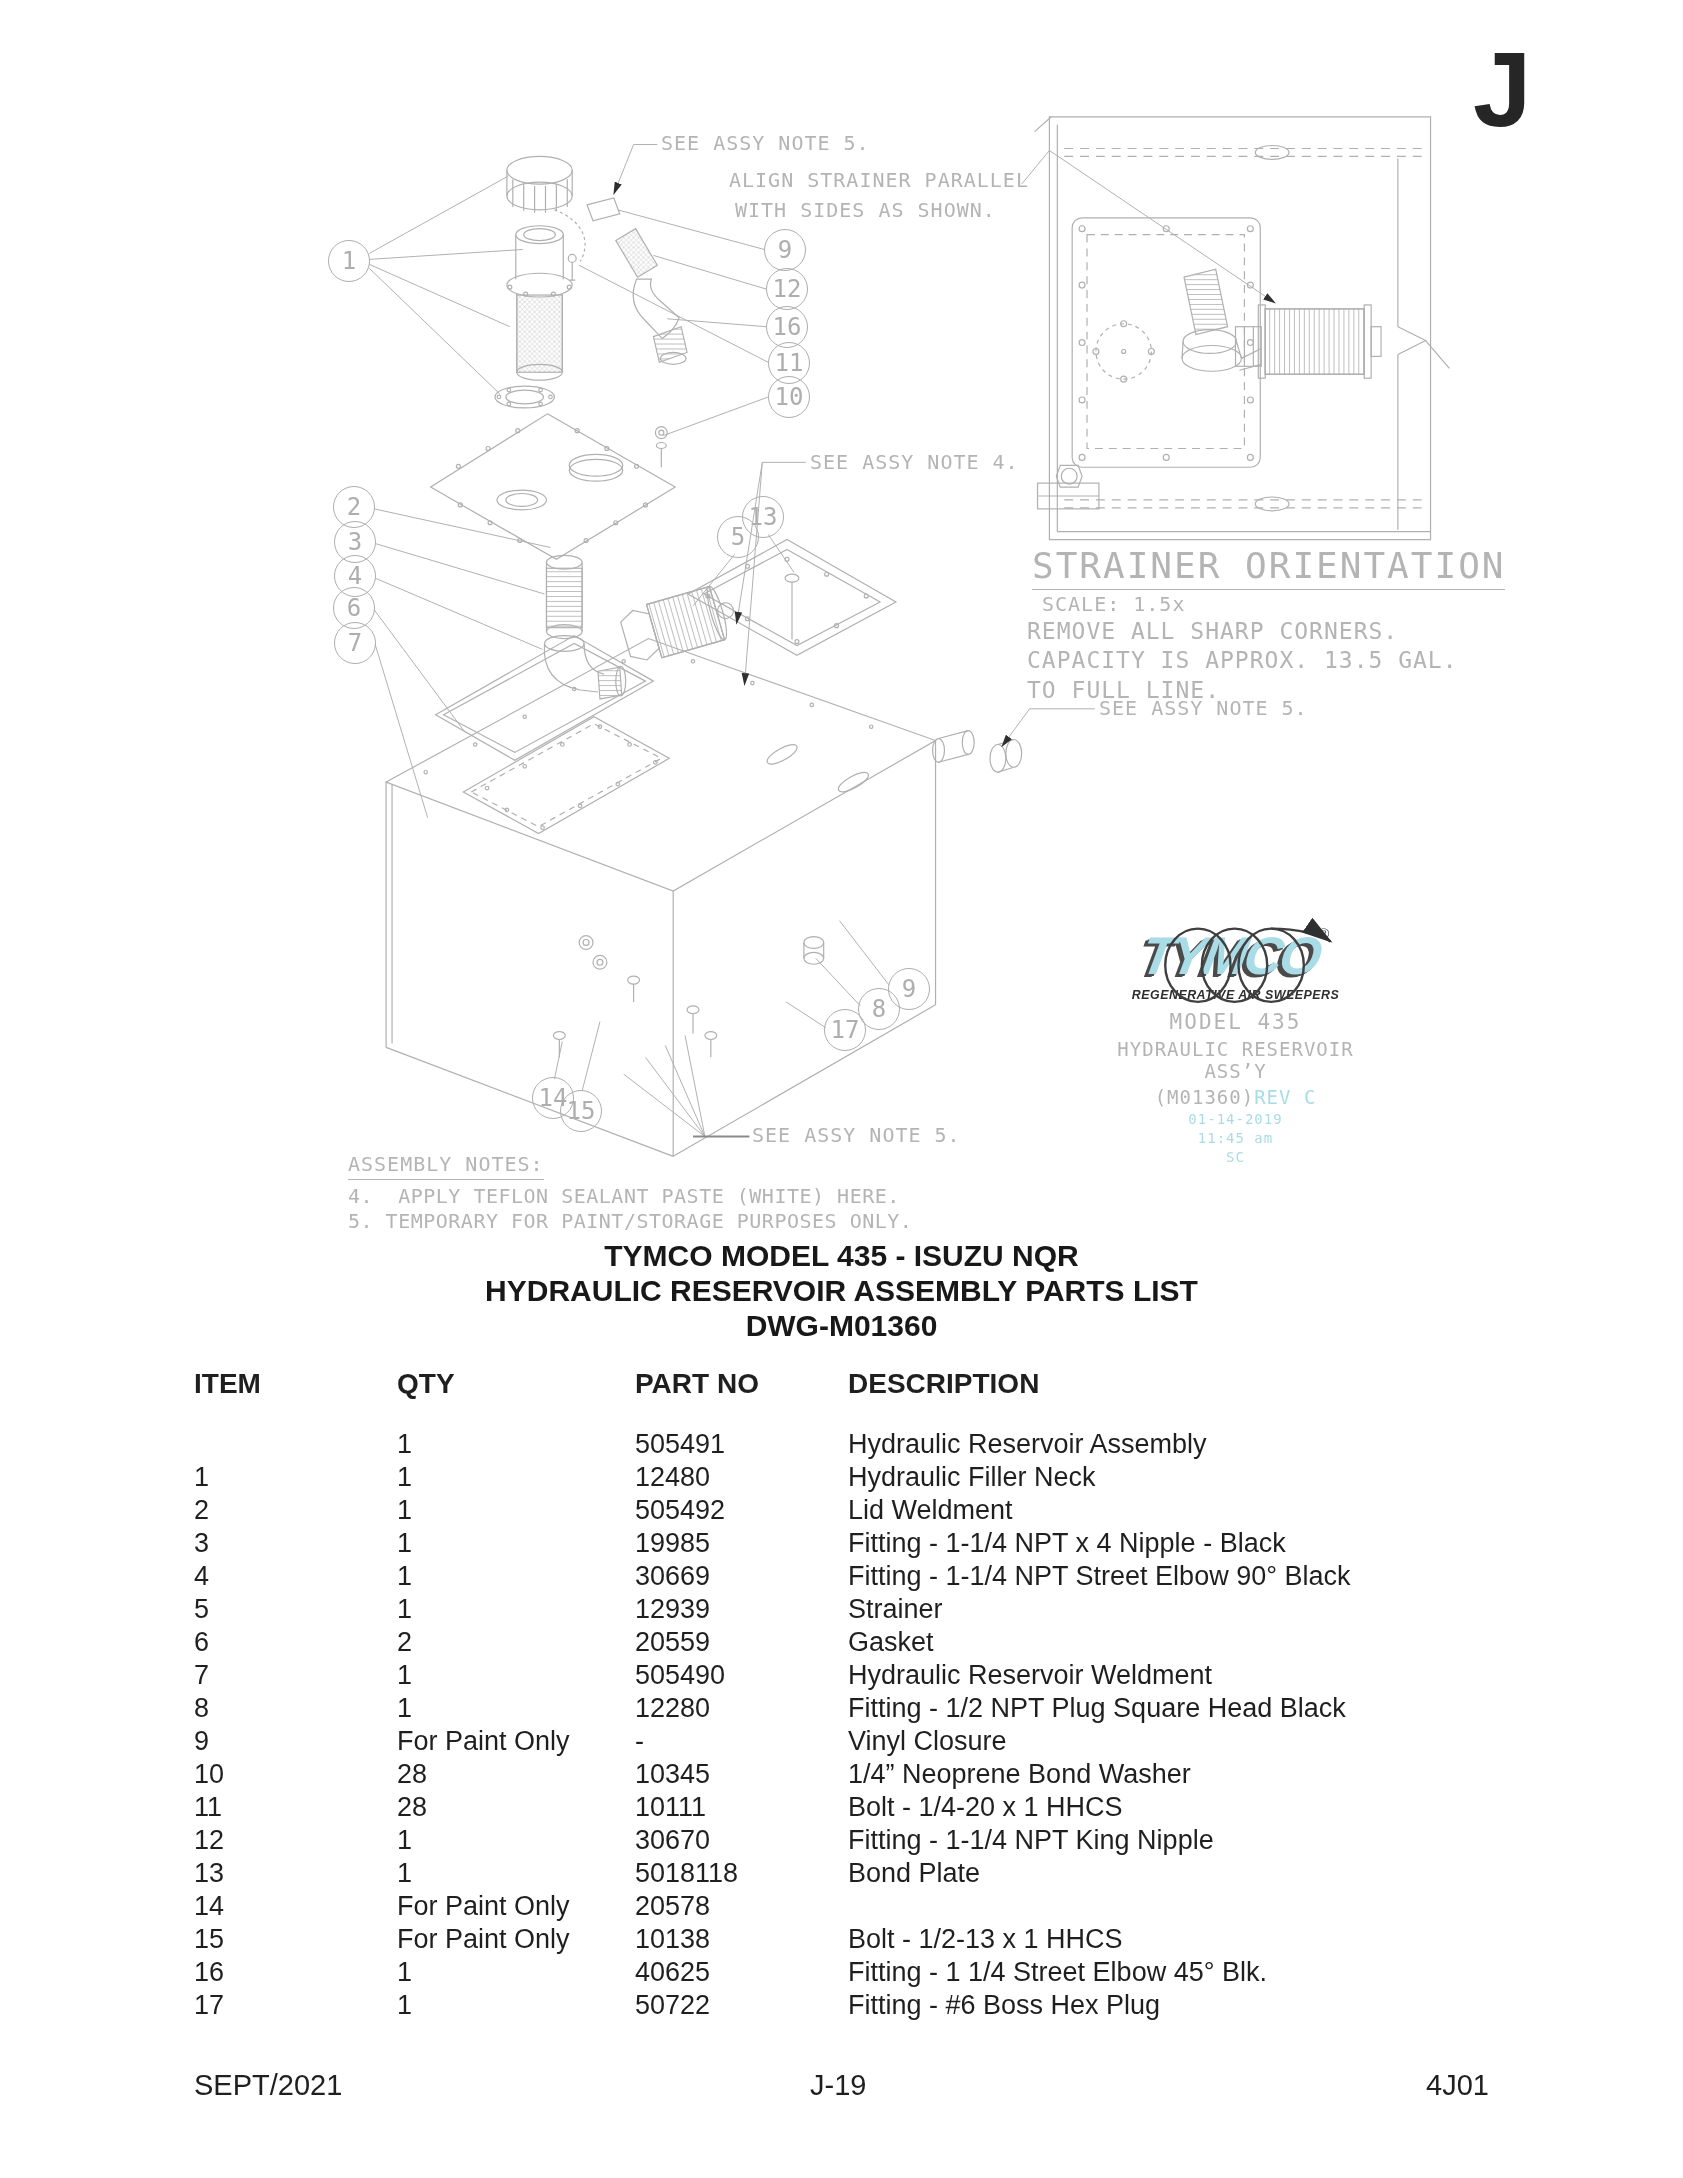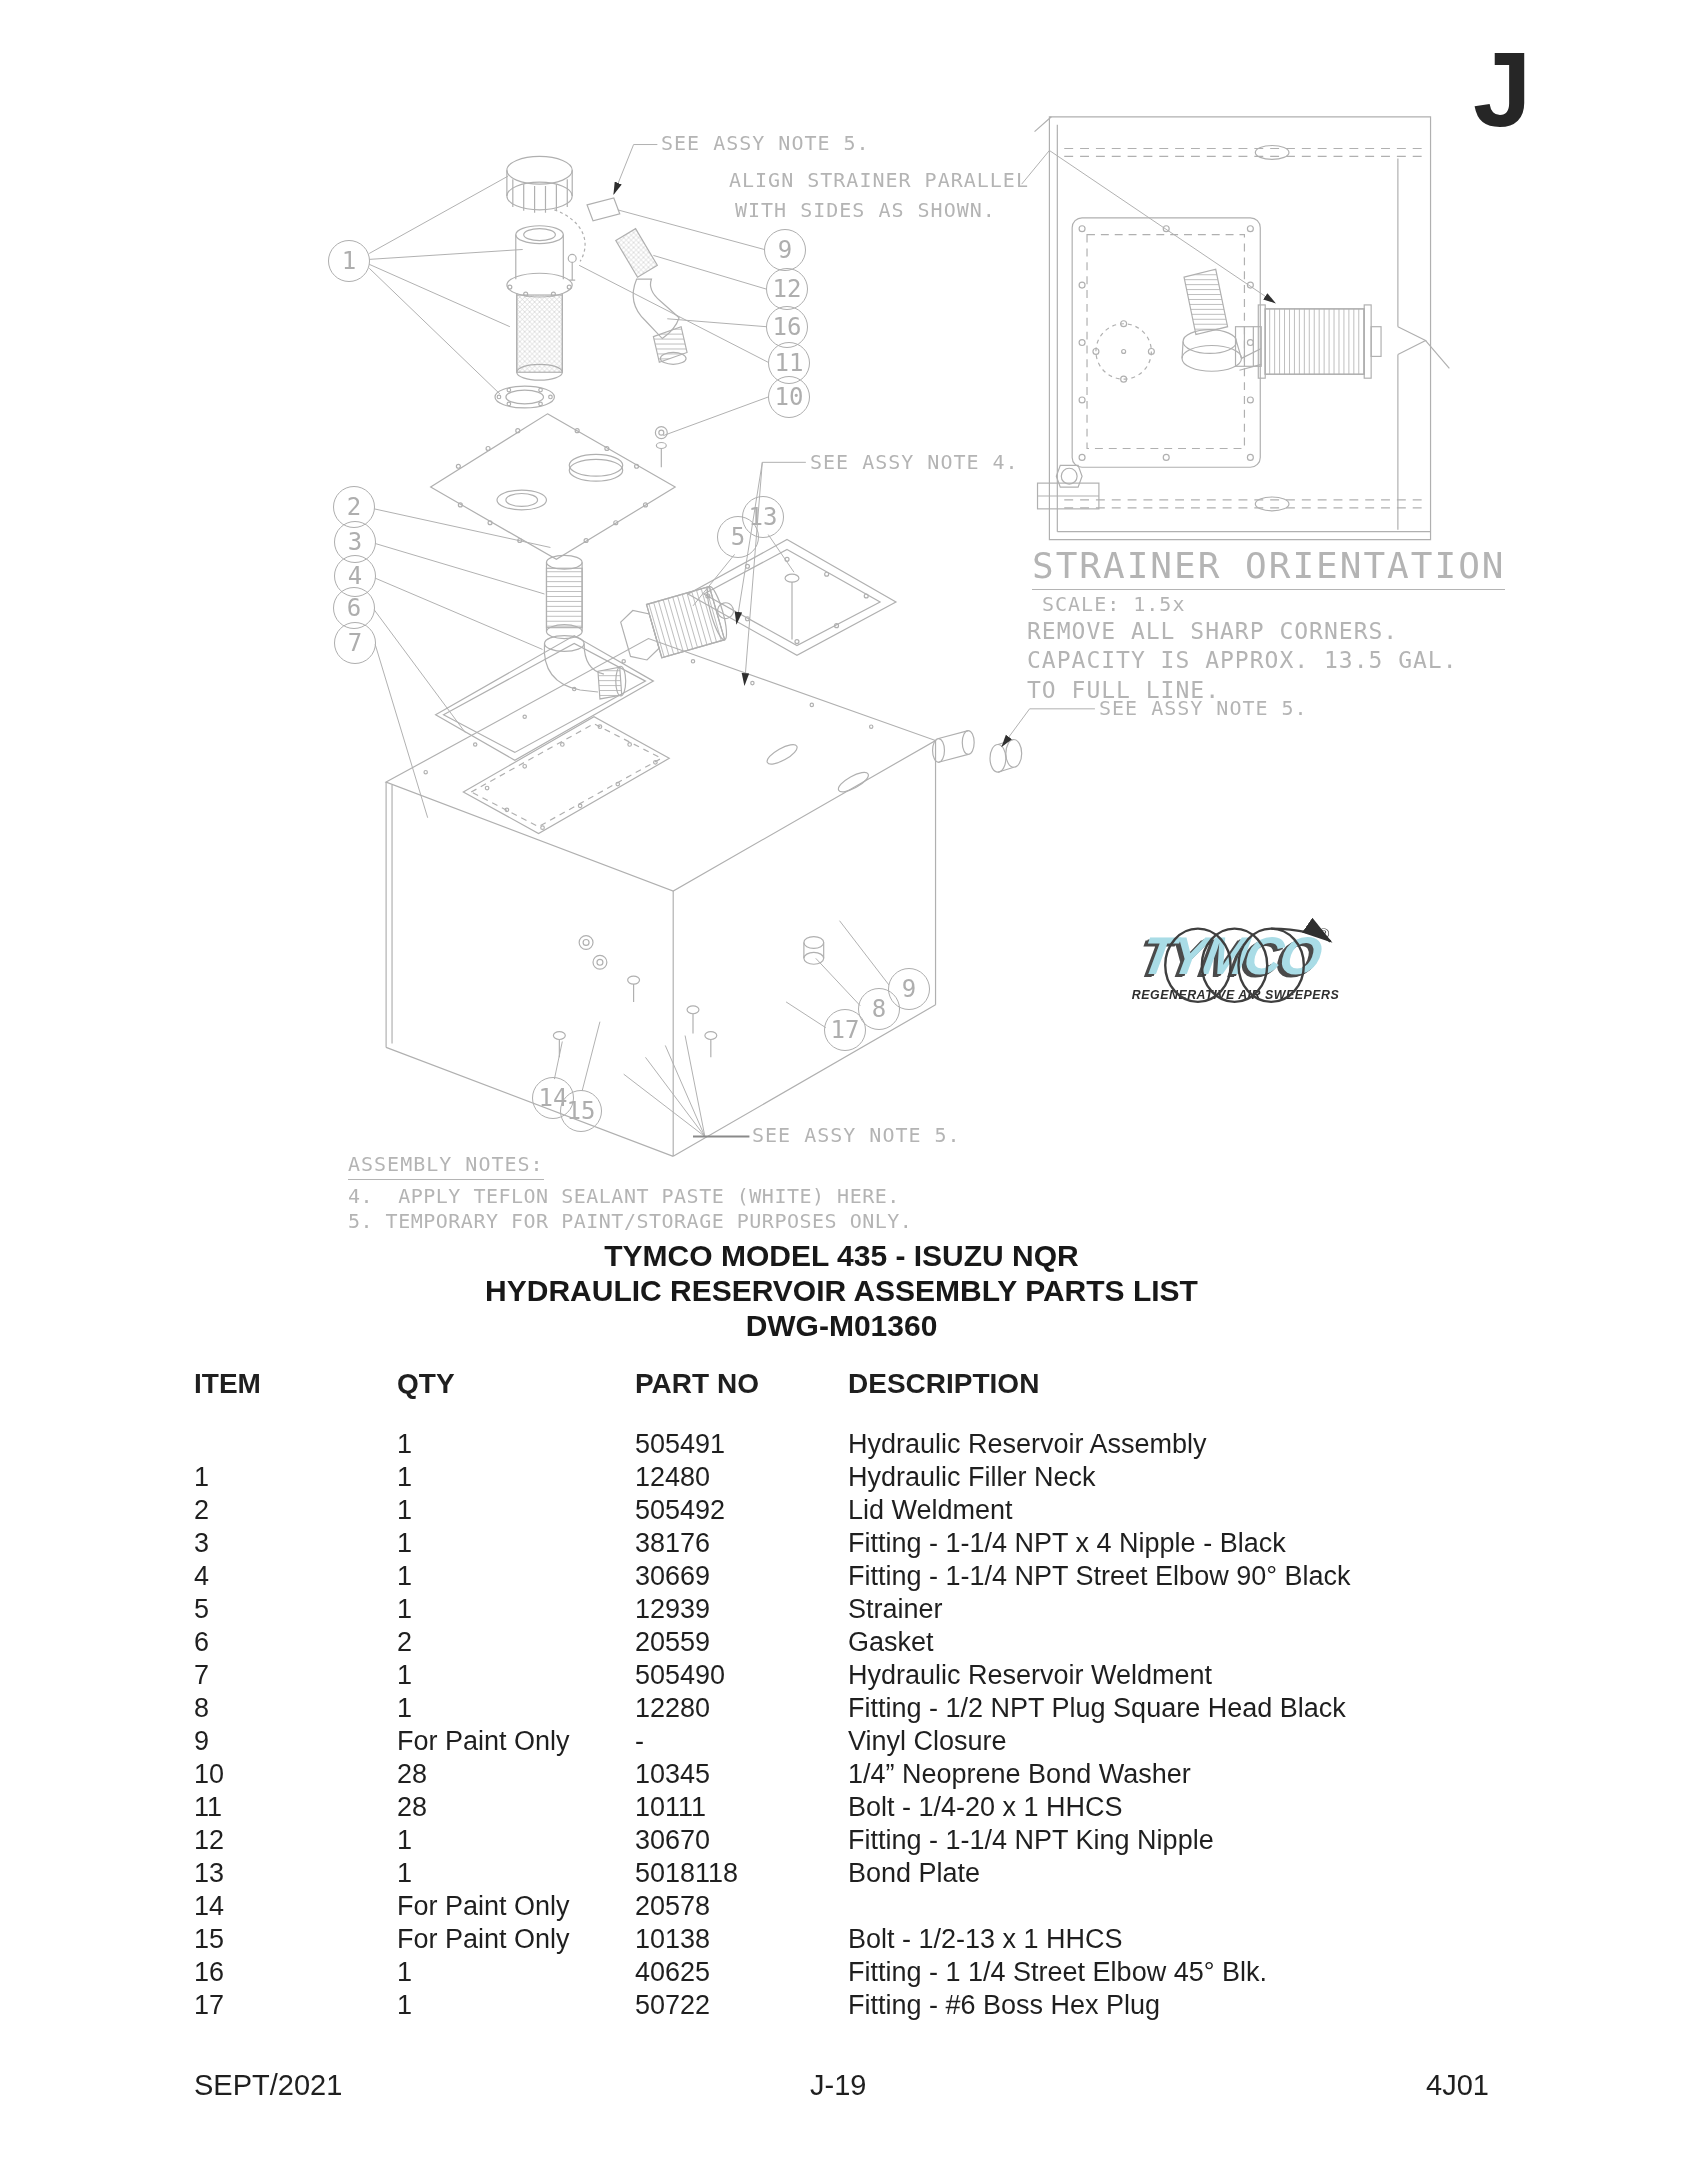--- a/index.html
+++ b/index.html
@@ -329,20 +329,28 @@
 <div class="callout" style="left:858px;top:988px;">8</div>
 <div class="callout" style="left:888px;top:968px;">9</div>
 <div class="callout" style="left:532px;top:1077px;">14</div>
 <div class="callout" style="left:560px;top:1090px;">15</div>
 
 <div class="logo-wrap">
   <div>
     <span class="logo-text">TYMCO</span><span class="logo-reg">®</span>
   </div>
   <div class="logo-tag">REGENERATIVE AIR SWEEPERS</div>
+  <div class="logo-sub">
+    <div class="l1">MODEL 435</div>
+    <div class="l2">HYDRAULIC RESERVOIR ASS’Y</div>
+    <div class="l3"><span>(M01360)</span><span class="cyan">REV C</span></div>
+    <div class="sm cyan">01-14-2019</div>
+    <div class="sm cyan">11:45 am</div>
+    <div class="sm cyan">SC</div>
+  </div>
 </div>
 
 <div class="title-block">
   <div>TYMCO MODEL 435 - ISUZU NQR</div>
   <div>HYDRAULIC RESERVOIR ASSEMBLY PARTS LIST</div>
   <div>DWG-M01360</div>
 </div>
 
 <div class="parts">
   <div class="prow phead">
@@ -366,21 +374,21 @@
     </div>
   <div class="prow">
       <div>2</div>
       <div>1</div>
       <div>505492</div>
       <div>Lid Weldment</div>
     </div>
   <div class="prow">
       <div>3</div>
       <div>1</div>
-      <div>38176</div>
+      <div>19985</div>
       <div>Fitting - 1-1/4 NPT x 4 Nipple - Black</div>
     </div>
   <div class="prow">
       <div>4</div>
       <div>1</div>
       <div>30669</div>
       <div>Fitting - 1-1/4 NPT Street Elbow 90° Black</div>
     </div>
   <div class="prow">
       <div>5</div>

